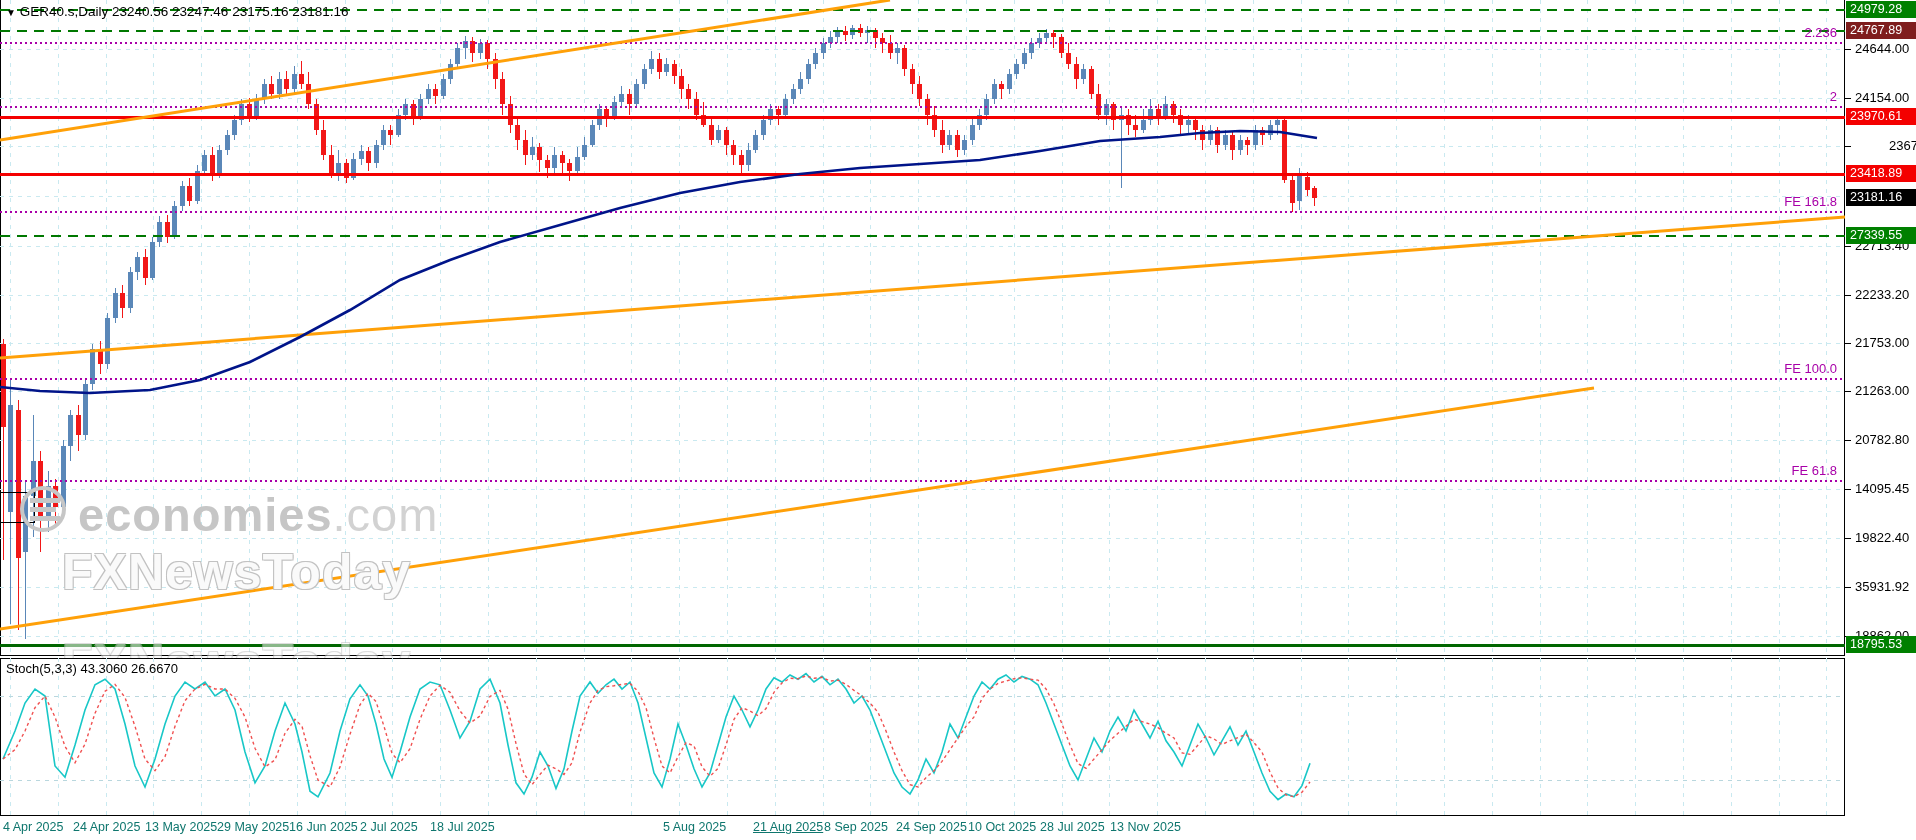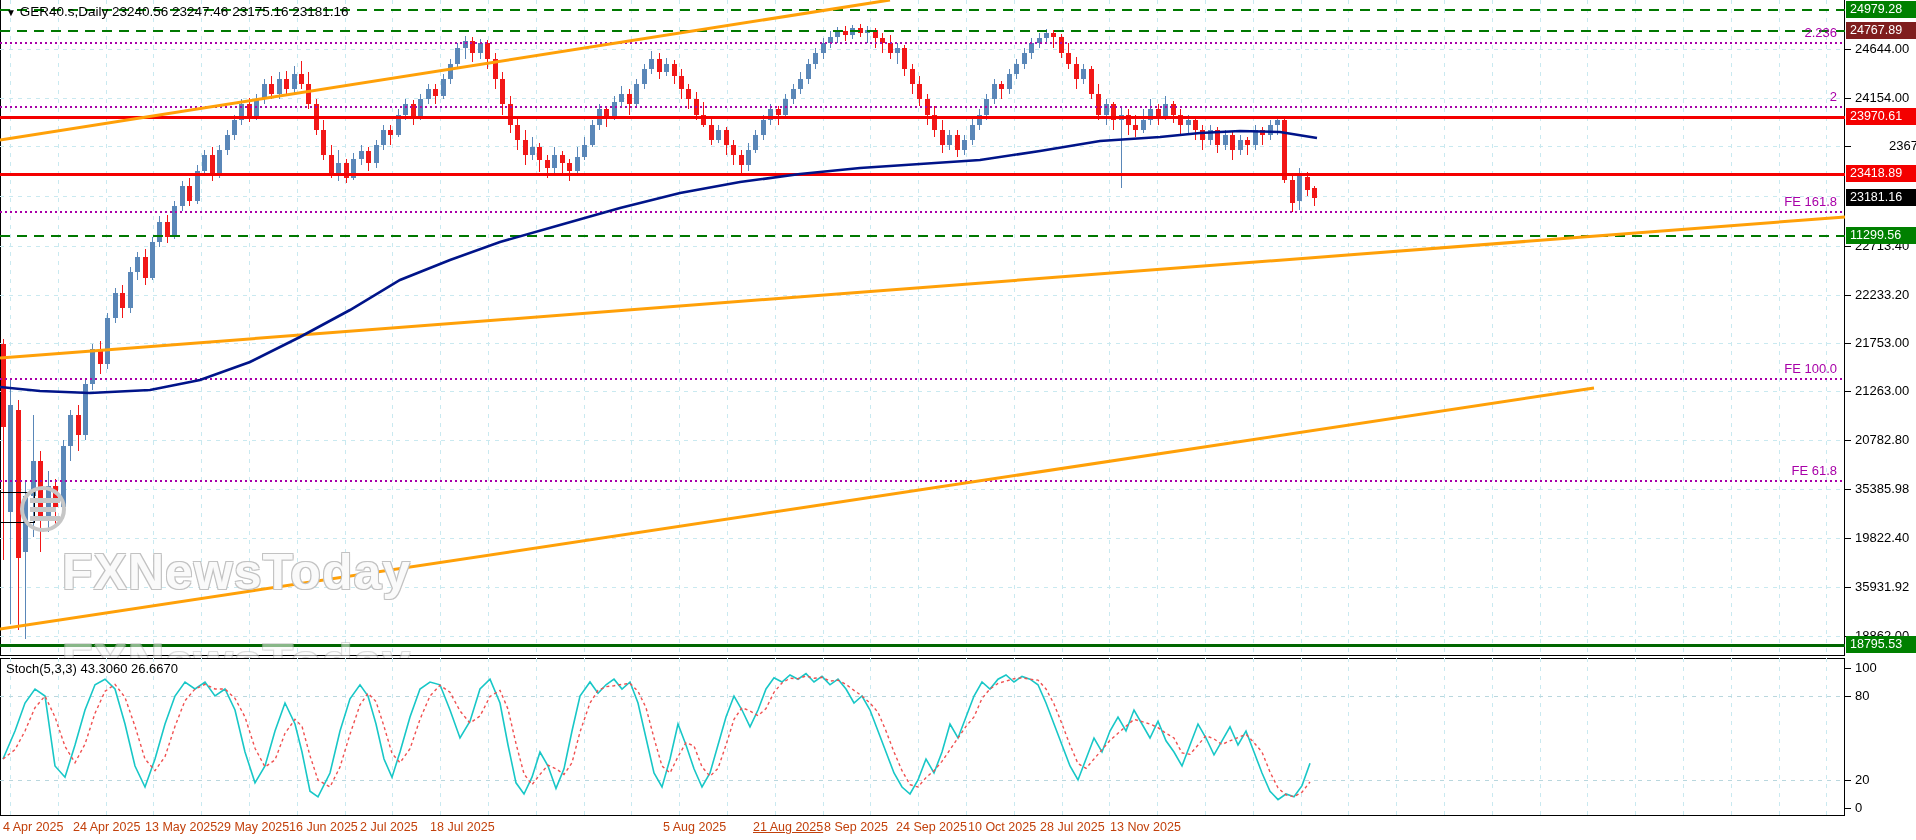--- a/index.html
+++ b/index.html
@@ -13,21 +13,21 @@
   .hgrid{height:1px;background:repeating-linear-gradient(to right,#c9e9f0 0 4px,rgba(0,0,0,0) 4px 9px);}
   .green-dash{height:2px;background:repeating-linear-gradient(to right,#007800 0 10px,rgba(0,0,0,0) 10px 17px);}
   .green-solid{height:3px;background:#006600;}
   .red-solid{height:3px;background:#f40000;}
   .purple-dot{height:2px;background:repeating-linear-gradient(to right,#a800a8 0 2px,rgba(0,0,0,0) 2px 5px);}
   .gray-dash{height:1px;background:repeating-linear-gradient(to right,#b9d7de 0 4px,rgba(0,0,0,0) 4px 9px);}
   .fe-label{color:#a800a8;font-size:13px;white-space:nowrap;}
   .tick-label{color:#000;font-size:13px;white-space:nowrap;}
   .tick-mark{width:6px;height:1px;background:#000;}
   .badge{color:#fff;font-size:12.5px;line-height:17px;height:17px;padding:0 4px;min-width:62px;white-space:nowrap;}
-  .date-label{color:#c2410c;font-size:12.5px;white-space:nowrap;}
+  .date-label{color:#0f766e;font-size:12.5px;white-space:nowrap;}
   .candle-wick{width:1px;}
   .candle-body{width:5px;}
   #title-row{left:6px;top:4px;font-size:13.5px;color:#000;white-space:nowrap;}
   #wm-brand{left:78px;top:487px;font-size:47px;font-weight:bold;color:#c6c6c6;letter-spacing:1px;}
   #wm-brand .suffix{font-weight:normal;color:#d2d2d2;}
   #wm-logo{left:20px;top:486px;width:46px;height:46px;border:4px solid #c6c6c6;border-radius:50%;box-sizing:border-box;}
   #wm-logo .bar{position:absolute;left:6px;height:5px;background:#c6c6c6;}
   .wm-sub{font-size:50px;font-weight:bold;color:#fafafa;
           text-shadow:-1px -1px 0 #c2c2c2,1px -1px 0 #c2c2c2,-1px 1px 0 #c2c2c2,1px 1px 0 #c2c2c2;
           letter-spacing:1px;white-space:nowrap;}
@@ -476,20 +476,23 @@
       <polyline points="0,387 40,391 90,393 150,390 200,380 250,362 300,337 350,310 400,280 450,260 500,242 560,225 620,208 680,193 740,182 800,174 860,168 920,164 980,160 1040,151 1100,141 1160,137 1200,133 1240,131 1280,132 1317,138" fill="none" stroke="#001489" stroke-width="2.6"></polyline>
     </svg>
 
   <div id="black-rect" class="abs"></div>
 
   <div id="wm-logo" class="abs">
     <span class="bar abs" style="top:8px;width:30px;"></span>
     <span class="bar abs" style="top:17px;width:26px;"></span>
     <span class="bar abs" style="top:26px;width:30px;"></span>
   </div>
+  <div id="wm-brand" class="abs">
+    <span>economies</span><span class="suffix">.com</span>
+  </div>
   <div class="wm-sub abs" style="left:62px;top:543px;">FXNewsToday</div>
   <div class="wm-sub abs" style="left:62px;top:633px;opacity:.55;">FXNewsToday</div>
 
   <div id="title-row" class="abs">
     <span style="font-size:10px;">▼</span>
     <span>GER40.s,Daily</span>
     <span>23240.56</span>
     <span>23247.46</span>
     <span>23175.16</span>
     <span>23181.16</span>
@@ -506,33 +509,33 @@
       <div class="tick-label abs" style="left: 10px; top: 238px;">22713.40</div>
       <div class="tick-mark abs" style="left: 0px; top: 295px;"></div>
       <div class="tick-label abs" style="left: 10px; top: 287px;">22233.20</div>
       <div class="tick-mark abs" style="left: 0px; top: 343px;"></div>
       <div class="tick-label abs" style="left: 10px; top: 335px;">21753.00</div>
       <div class="tick-mark abs" style="left: 0px; top: 391px;"></div>
       <div class="tick-label abs" style="left: 10px; top: 383px;">21263.00</div>
       <div class="tick-mark abs" style="left: 0px; top: 440px;"></div>
       <div class="tick-label abs" style="left: 10px; top: 432px;">20782.80</div>
       <div class="tick-mark abs" style="left: 0px; top: 489px;"></div>
-      <div class="tick-label abs" style="left: 10px; top: 481px;">35385.98</div>
+      <div class="tick-label abs" style="left: 10px; top: 481px;">14095.45</div>
       <div class="tick-mark abs" style="left: 0px; top: 538px;"></div>
       <div class="tick-label abs" style="left: 10px; top: 530px;">19822.40</div>
       <div class="tick-mark abs" style="left: 0px; top: 587px;"></div>
       <div class="tick-label abs" style="left: 10px; top: 579px;">35931.92</div>
       <div class="tick-mark abs" style="left: 0px; top: 636px;"></div>
       <div class="tick-label abs" style="left: 10px; top: 628px;">18862.00</div>
       <div class="badge abs" style="left: 1px; top: 1px; background: rgb(0, 128, 0);">24979.28</div>
       <div class="badge abs" style="left: 1px; top: 22px; background: #7f1d1d;">24767.89</div>
       <div class="badge abs" style="left: 1px; top: 108px; background: rgb(244, 0, 0);">23970.61</div>
       <div class="badge abs" style="left: 1px; top: 165px; background: rgb(244, 0, 0);">23418.89</div>
       <div class="badge abs" style="left: 1px; top: 189px; background: rgb(0, 0, 0);">23181.16</div>
-      <div class="badge abs" style="left: 1px; top: 227px; background: rgb(0, 128, 0);">11299.56</div>
+      <div class="badge abs" style="left: 1px; top: 227px; background: rgb(0, 128, 0);">27339.55</div>
       <div class="badge abs" style="left: 1px; top: 636px; background: rgb(0, 128, 0);">18795.53</div>
     </div>
 
   <div id="stoch-panel" class="abs"></div>
   <div id="stoch-grid" class="abs" style="left:0;top:658px;width:1845px;height:158px;overflow:hidden;">
       <div class="vgrid abs" style="left: 10px; top: 0px; height: 158px;"></div>
       <div class="vgrid abs" style="left: 57.8px; top: 0px; height: 158px;"></div>
       <div class="vgrid abs" style="left: 105.6px; top: 0px; height: 158px;"></div>
       <div class="vgrid abs" style="left: 153.4px; top: 0px; height: 158px;"></div>
       <div class="vgrid abs" style="left: 201.2px; top: 0px; height: 158px;"></div>
@@ -571,30 +574,20 @@
       <div class="vgrid abs" style="left: 1778.6px; top: 0px; height: 158px;"></div>
       <div class="vgrid abs" style="left: 1826.4px; top: 0px; height: 158px;"></div>
       <div class="gray-dash abs" style="left: 0px; top: 38px; width: 1845px;"></div>
       <div class="gray-dash abs" style="left: 0px; top: 122px; width: 1845px;"></div>
     </div>
   <svg id="stoch-svg" width="1845" height="158" style="top:658px;">
       <polyline points="3,101 15,73 25,45 35,31.000000000000014 45,38 55,108 65,119.2 75,87 85,52 95,26.80000000000001 105,21.200000000000017 115,31.000000000000014 125,66 135,108 145,129 155,101 165,66 175,38 185,24.000000000000014 195,31.000000000000014 205,24.000000000000014 215,38 225,31.000000000000014 235,52 245,94 255,124.8 265,108 275,73 285,45 295,66 302,94 310,133.2 318,138.8 330,115 340,73 350,40.80000000000001 360,26.80000000000001 368,38 376,66 384,101 392,119.2 400,94 410,59 420,31.000000000000014 430,24.000000000000014 440,26.80000000000001 450,52 460,80 470,63.2 480,31.000000000000014 490,21.200000000000017 500,45 508,87 516,124.8 524,136 532,119.2 540,94 548,108 556,130.4 564,110.80000000000001 572,73 580,38 590,24.000000000000014 598,35.2 606,26.80000000000001 614,21.200000000000017 622,31.000000000000014 630,24.000000000000014 638,45 646,80 654,115 662,129 670,101 678,66 686,87 694,110.80000000000001 702,129 710,115 718,87 726,59 734,38 742,52 750,68.80000000000001 758,52 766,31.000000000000014 774,19.80000000000001 782,24.000000000000014 790,17 798,21.200000000000017 806,15.600000000000023 814,24.000000000000014 822,18.400000000000006 830,26.80000000000001 838,21.200000000000017 846,31.000000000000014 854,45 862,38 870,52 878,73 886,94 894,115 902,129 910,136 918,122 926,101 934,115 942,94 950,66 958,80 966,59 974,38 982,24.000000000000014 990,31.000000000000014 998,21.200000000000017 1006,17 1014,24.000000000000014 1022,18.400000000000006 1030,21.200000000000017 1038,26.80000000000001 1046,45 1054,66 1062,87 1070,108 1078,122 1086,101 1094,80 1102,94 1110,73 1118,59 1126,73 1134,52 1142,66 1150,80 1158,63.2 1166,82.80000000000001 1174,94 1182,108 1190,87 1198,66 1206,80 1214,96.80000000000001 1222,82.80000000000001 1230,68.80000000000001 1238,87 1246,73 1254,94 1262,115 1270,133.2 1278,141.6 1286,136 1294,138.8 1302,127.6 1310,105.2" fill="none" stroke="#18c7c7" stroke-width="1.6"></polyline>
       <polyline points="3,101 15,91.66666666666667 25,73 35,49.66666666666667 45,38 55,59 65,88.4 75,104.73333333333333 85,86.06666666666668 95,55.266666666666666 105,33.33333333333334 115,26.333333333333343 125,39.400000000000006 135,68.33333333333333 145,101 155,112.66666666666666 165,98.66666666666667 175,68.33333333333333 185,42.66666666666667 195,31.000000000000014 205,26.333333333333343 215,31.000000000000014 225,31.000000000000014 235,40.33333333333334 245,59 255,90.26666666666668 265,108.93333333333334 275,101.93333333333334 285,75.33333333333333 295,61.33333333333333 302,68.33333333333333 310,97.73333333333333 318,122 330,129 340,108.93333333333334 350,76.26666666666668 360,46.86666666666666 368,35.2 376,43.60000000000001 384,68.33333333333333 392,95.4 400,104.73333333333333 410,90.73333333333333 420,61.33333333333333 430,38 440,27.266666666666666 450,34.266666666666666 460,52.93333333333335 470,65.06666666666668 480,58.06666666666666 490,38.46666666666667 500,32.400000000000006 508,51.06666666666666 516,85.60000000000001 524,115.93333333333334 532,126.66666666666667 540,116.4 548,107.06666666666666 556,110.80000000000001 564,116.4 572,104.73333333333333 580,73.93333333333334 590,45 598,32.400000000000006 606,28.66666666666667 614,27.73333333333335 622,26.333333333333343 630,25.400000000000006 638,33.33333333333334 646,49.66666666666667 654,80 662,108 670,115 678,98.66666666666667 686,84.66666666666667 694,87.93333333333334 702,108.93333333333334 710,118.26666666666667 718,110.33333333333334 726,87 734,61.33333333333333 742,49.66666666666667 750,52.93333333333335 758,57.60000000000001 766,50.60000000000001 774,34.266666666666666 782,24.93333333333335 790,20.26666666666668 798,20.73333333333335 806,17.933333333333337 814,20.26666666666668 822,19.333333333333343 830,23.066666666666663 838,22.133333333333354 846,26.333333333333343 854,32.400000000000006 862,38 870,45 878,54.33333333333334 886,73 894,94 902,112.66666666666666 910,126.66666666666667 918,129 926,119.66666666666667 934,112.66666666666666 942,103.33333333333334 950,91.66666666666667 958,80 966,68.33333333333333 974,59 982,40.33333333333334 990,31.000000000000014 998,25.400000000000006 1006,23.066666666666663 1014,20.73333333333335 1022,19.80000000000001 1030,21.200000000000017 1038,22.133333333333354 1046,31.000000000000014 1054,45.93333333333335 1062,66 1070,87 1078,105.66666666666666 1086,110.33333333333334 1094,101 1102,91.66666666666667 1110,82.33333333333333 1118,75.33333333333333 1126,68.33333333333333 1134,61.33333333333333 1142,63.66666666666667 1150,66 1158,69.73333333333333 1166,75.33333333333333 1174,80 1182,94.93333333333334 1190,96.33333333333334 1198,87 1206,77.66666666666667 1214,80.93333333333334 1222,86.53333333333333 1230,82.80000000000001 1238,79.53333333333333 1246,76.26666666666668 1254,84.66666666666667 1262,94 1270,114.06666666666666 1278,129.93333333333334 1286,136.93333333333334 1294,138.8 1302,134.13333333333333 1310,123.86666666666667" fill="none" stroke="#f05050" stroke-width="1.4" stroke-dasharray="3,3"></polyline>
     </svg>
   <div id="stoch-label" class="abs">Stoch(5,3,3) 43.3060 26.6670</div>
-  <div id="stoch-axis" class="abs" style="left:1845px;top:658px;width:71px;height:158px;">
-      <div class="tick-mark abs" style="left: 0px; top: 10px;"></div>
-      <div class="tick-label abs" style="left: 10px; top: 2px;">100</div>
-      <div class="tick-mark abs" style="left: 0px; top: 38px;"></div>
-      <div class="tick-label abs" style="left: 10px; top: 30px;">80</div>
-      <div class="tick-mark abs" style="left: 0px; top: 122px;"></div>
-      <div class="tick-label abs" style="left: 10px; top: 114px;">20</div>
-      <div class="tick-mark abs" style="left: 0px; top: 150px;"></div>
-      <div class="tick-label abs" style="left: 10px; top: 142px;">0</div>
-    </div>
 
   <div id="date-axis" class="abs" style="left:0;top:816px;width:1916px;height:24px;">
       <div class="date-label abs" style="left: 3px; top: 4px;">4 Apr 2025</div>
       <div class="date-label abs" style="left: 73px; top: 4px;">24 Apr 2025</div>
       <div class="date-label abs" style="left: 145px; top: 4px;">13 May 2025</div>
       <div class="date-label abs" style="left: 217px; top: 4px;">29 May 2025</div>
       <div class="date-label abs" style="left: 289px; top: 4px;">16 Jun 2025</div>
       <div class="date-label abs" style="left: 360px; top: 4px;">2 Jul 2025</div>
       <div class="date-label abs" style="left: 430px; top: 4px;">18 Jul 2025</div>
       <div class="date-label abs" style="left: 663px; top: 4px;">5 Aug 2025</div>

